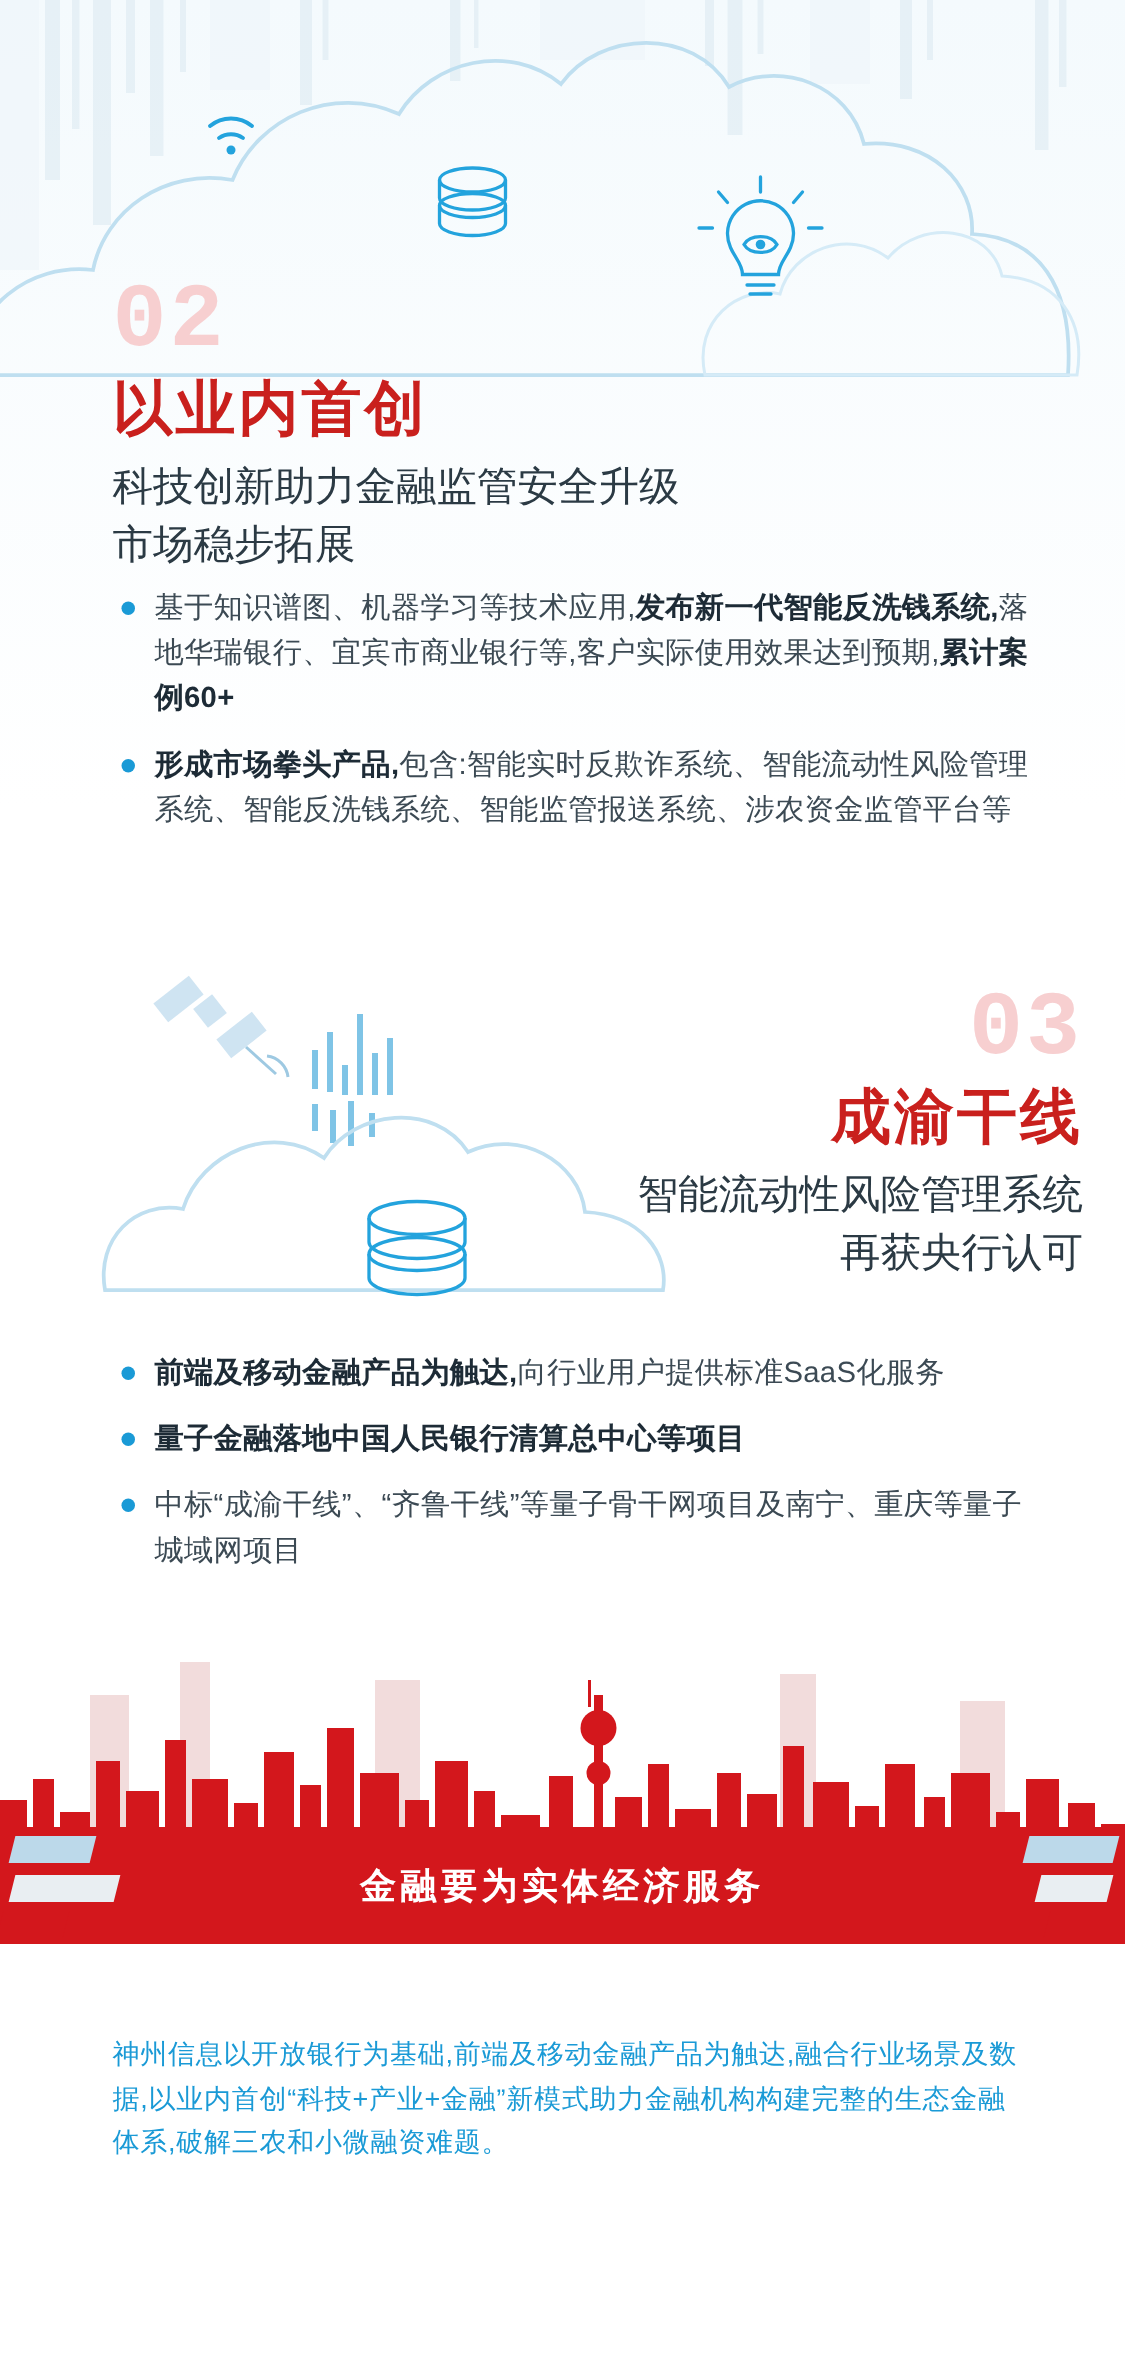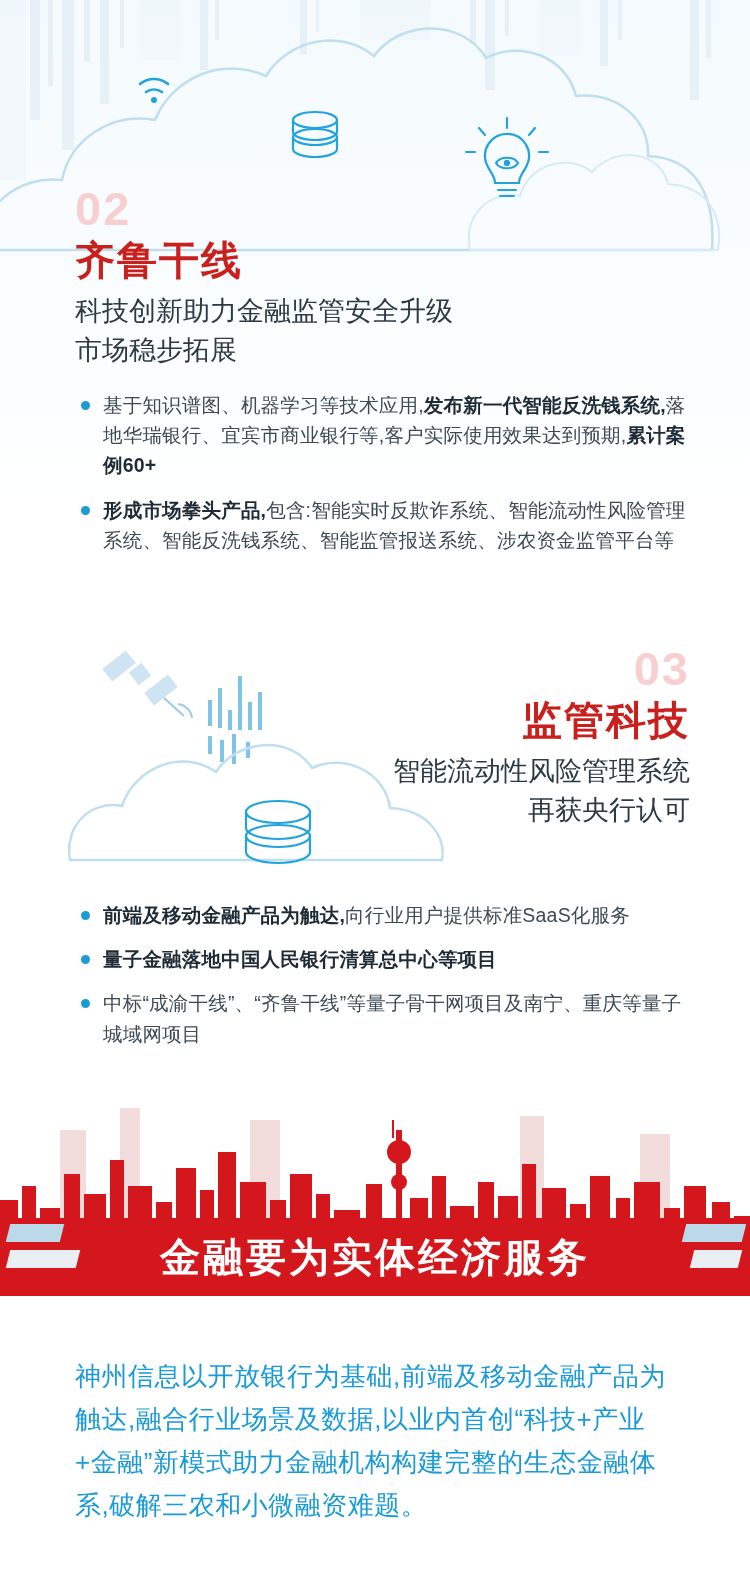--- a/index.html
+++ b/index.html
@@ -44,26 +44,26 @@
   }
 
   
   .section {
     position: absolute;
     left: 0;
     width: 750px;
   }
 
   .sec-num {
-    font-size: 47px;
+    font-size: 60px;
     font-weight: bold;
     color: #f7cfd0;
     letter-spacing: 2px;
     line-height: 1;
-    font-family: Liberation Sans, sans-serif;
+    font-family: Liberation Mono, monospace;
   }
   .sec-title {
     font-size: 40px;
     font-weight: bold;
     color: #c9201d;
     letter-spacing: 2px;
     line-height: 1.1;
     margin-top: 6px;
   }
   .sec-sub {
@@ -134,40 +134,40 @@
     width: 810px;
   }
   .banner-text {
     position: absolute;
     left: 0; top: 0;
     width: 750px; height: 78px;
     display: flex;
     align-items: center;
     justify-content: center;
     color: #ffffff;
-    font-size: 40px;
+    font-size: 24px;
     font-weight: bold;
     letter-spacing: 3px;
   }
   .banner-chip {
     position: absolute;
     height: 18px;
     background: #e8eef3;
     transform: skewX(-14deg);
   }
   .banner-chip.blue { background: #bcd9ea; }
   .banner-chip.red  { background: #d3171c; }
 
   
   .footer-text {
     position: absolute;
     left: 75px;
     top: 1355px;
     width: 612px;
-    font-size: 26px;
+    font-size: 18px;
     line-height: 1.65;
     color: #1a9ad6;
     letter-spacing: .5px;
   }
 
   
   .quantum-deco {
     position: absolute;
     left: 60px;
     top: 640px;
@@ -243,21 +243,21 @@
         <path d="M539,152 L548,152"></path>
         <path d="M496,163 C500,156 514,156 518,163 C514,170 500,170 496,163 Z"></path>
       </g>
       <circle cx="507" cy="163" r="3.2" fill="#23a3dd"></circle>
     </svg>
   </div>
 
   <div class="section" style="top:185px;">
     <div style="padding-left:75px;">
       <div class="sec-num">02</div>
-      <div class="sec-title">齐鲁干线</div>
+      <div class="sec-title">以业内首创</div>
       <div class="sec-sub">
         <div>科技创新助力金融监管安全升级</div>
         <div>市场稳步拓展</div>
       </div>
     </div>
   </div>
 
   <ul class="bullets" style="position:absolute;left:75px;top:390px;width:612px;">
     <li>
       <span>基于知识谱图、机器学习等技术应用,</span><b>发布新一代智能反洗钱系统,</b><span>落地华瑞银行、宜宾市商业银行等,客户实际使用效果达到预期,</span><b>累计案例60+</b>
@@ -298,23 +298,23 @@
       <g stroke="#23a3dd" stroke-width="2.2" fill="none">
         <ellipse cx="218" cy="172" rx="32" ry="11"></ellipse>
         <path d="M186,172 L186,188 A32,11 0 0 0 250,188 L250,172"></path>
         <ellipse cx="218" cy="196" rx="32" ry="11"></ellipse>
         <path d="M186,196 L186,212 A32,11 0 0 0 250,212 L250,196"></path>
       </g>
     </svg>
   </div>
 
   <div class="section sec-right" style="top:645px;">
-    <div style="padding-right:60px;">
+    <div style="padding-right:28px;margin-top:12px;">
       <div class="sec-num">03</div>
-      <div class="sec-title">监管科技</div>
+      <div class="sec-title">成渝干线</div>
       <div class="sec-sub">
         <div>智能流动性风险管理系统</div>
         <div>再获央行认可</div>
       </div>
     </div>
   </div>
 
   <ul class="bullets" style="position:absolute;left:75px;top:900px;width:612px;">
     <li>
       <b>前端及移动金融产品为触达,</b><span>向行业用户提供标准SaaS化服务</span>

